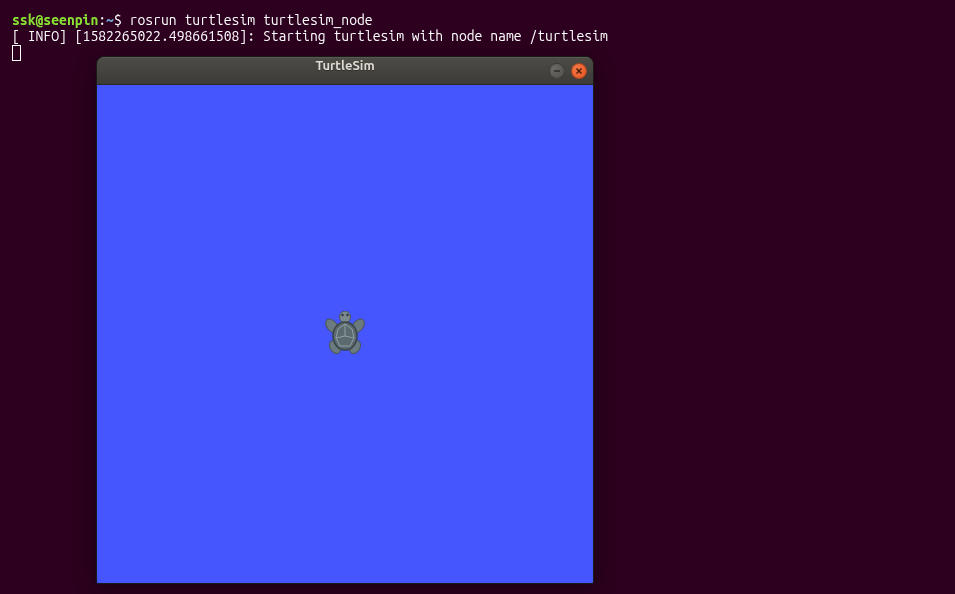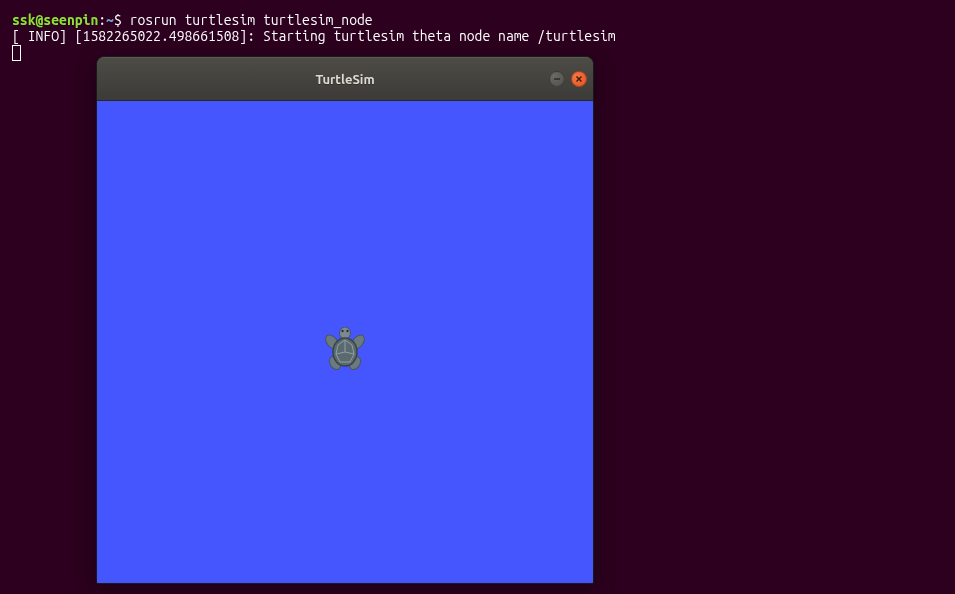--- a/index.html
+++ b/index.html
@@ -56,24 +56,24 @@
       top: 56px;
       width: 498px;
       height: 528px;
       background: #3c3b37;
       border-radius: 8px 8px 2px 2px;
       box-shadow: 0 5px 20px rgba(0,0,0,0.4);
       overflow: hidden;
       border: 1px solid #1a1a18;
     }
     .titlebar {
-      height: 44px;
+      height: 28px;
       background: linear-gradient(to bottom, #4c4b46 0%, #3c3b37 100%);
       display: flex;
-      align-items: center;
+      align-items: flex-start;
       position: relative;
       border-bottom: 1px solid #2a2925;
       border-top: 1px solid #5a5954;
     }
     .title-text {
       flex: 1;
       text-align: center;
       color: #dfdbd2;
       font-family: "Ubuntu", "DejaVu Sans", sans-serif;
       font-size: 13px;
@@ -121,21 +121,21 @@
       transform: translate(-50%, -50%);
       width: 46px;
       height: 46px;
     }
   </style>
 </head>
 <body>
 
 <div class="terminal">
   <div class="terminal-line"><span class="prompt-user">ssk@seenpin</span><span class="prompt-sep">:</span><span class="prompt-path">~</span><span class="prompt-sep">$ </span><span class="command-text">rosrun turtlesim turtlesim_node</span></div>
-  <div class="terminal-line info-text">[ INFO] [1582265022.498661508]: Starting turtlesim theta node name /turtlesim</div>
+  <div class="terminal-line info-text">[ INFO] [1582265022.498661508]: Starting turtlesim with node name /turtlesim</div>
   <div class="terminal-line"><span class="cursor-block"></span></div>
 </div>
 
 <div class="window">
   <div class="titlebar">
     <div class="title-text">TurtleSim</div>
     <div class="window-controls">
       <div class="win-btn minimize">
         <svg viewBox="0 0 8 8">
           <line x1="1" y1="4" x2="7" y2="4" stroke="#2b2a27" stroke-width="1.5"></line>

